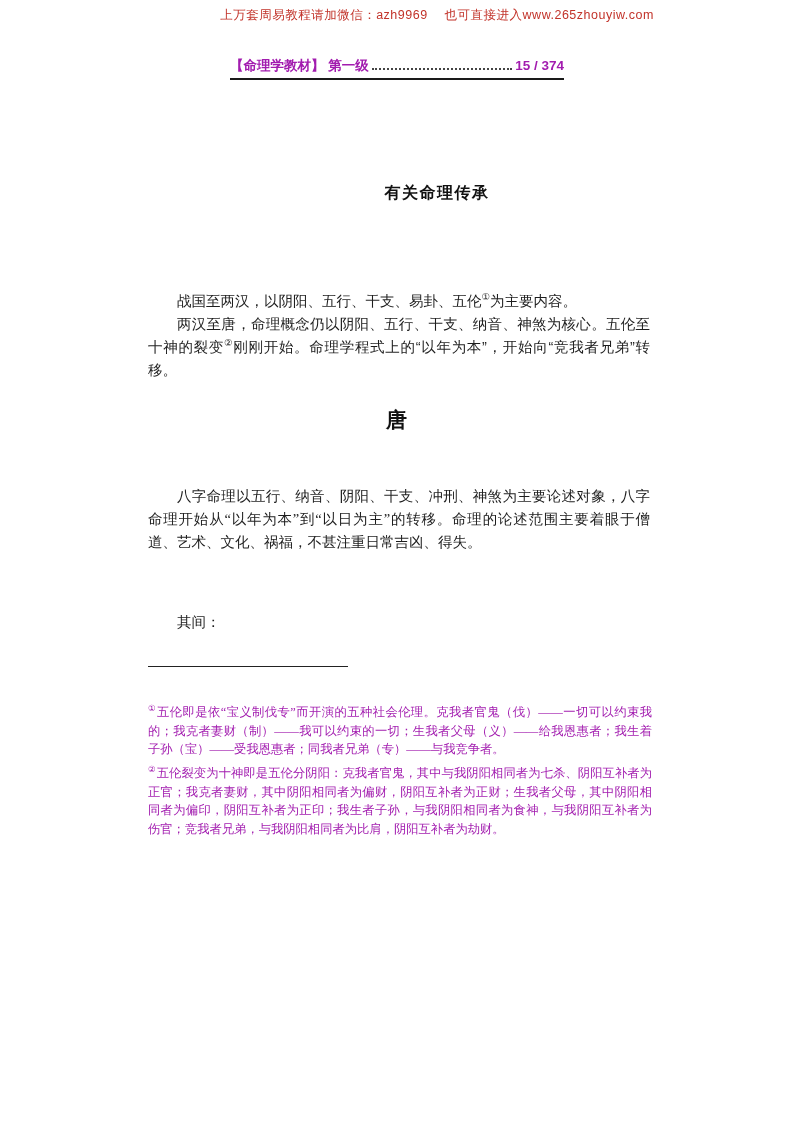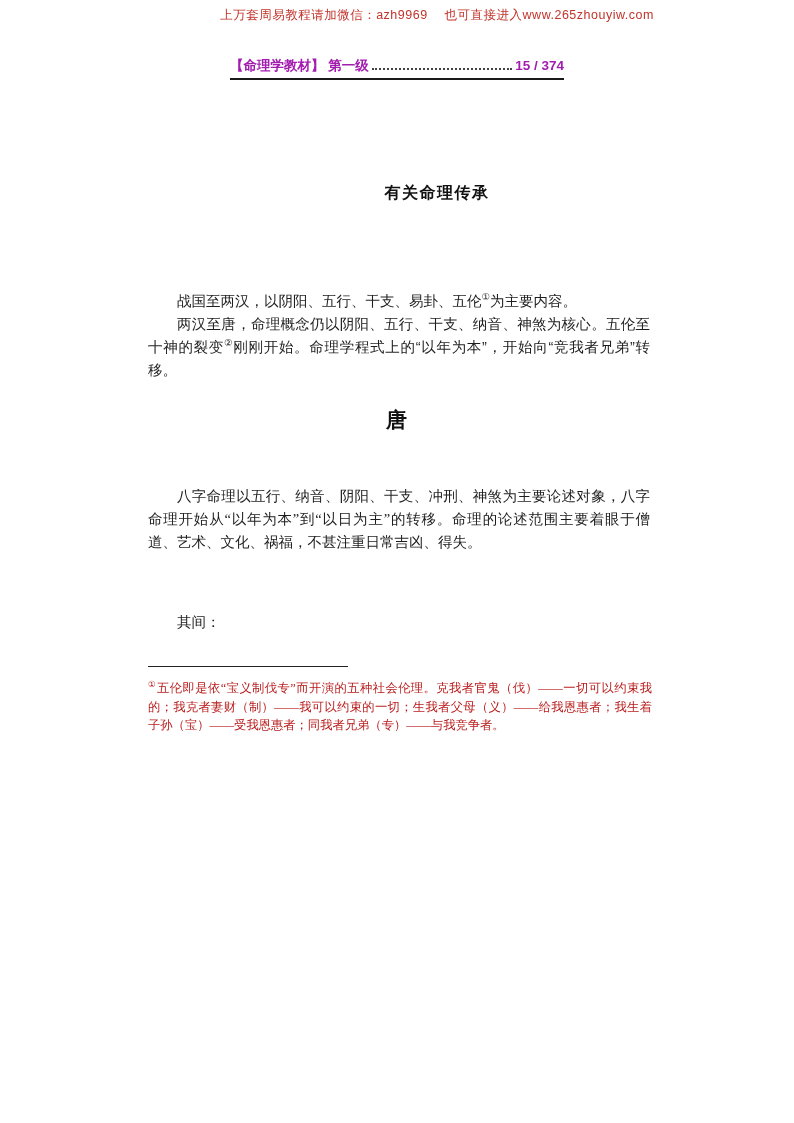--- a/index.html
+++ b/index.html
@@ -70,21 +70,22 @@
   .fn-sep {
     position:absolute; top:666px; left:148px;
     width:200px; height:0;
     border-top:1.5px solid #222;
   }
   .footnote {
     position:absolute; left:148px; width:504px;
     font-family:"Liberation Serif", serif;
     font-size:12.3px; line-height:18.5px;
     text-align:justify;
-    color:#b91c1c;
+    color:#a21caf;
+    margin-top:24px;
   }
   .fn1 { top:679px; }
   .fn2 { top:740px; }
   .footnote sup.fnmark {
     font-size:8.5px;
     vertical-align:super;
     line-height:0;
     margin-right:1px;
   }
   .watermark {
@@ -118,15 +119,16 @@
 
   <p class="body-p p3">八字命理以五行、纳音、阴阳、干支、冲刑、神煞为主要论述对象，八字命理开始从“以年为本”到“以日为主”的转移。命理的论述范围主要着眼于僧道、艺术、文化、祸福，不甚注重日常吉凶、得失。</p>
 
   <p class="body-p p4">其间：</p>
 
 
   <div class="fn-sep"></div>
 
   <div class="footnote fn1"><sup class="fnmark">①</sup><span>五伦即是依“宝义制伐专”而开演的五种社会伦理。克我者官鬼（伐）——一切可以约束我的；我克者妻财（制）——我可以约束的一切；生我者父母（义）——给我恩惠者；我生着子孙（宝）——受我恩惠者；同我者兄弟（专）——与我竞争者。</span></div>
 
+  <div class="footnote fn2"><sup class="fnmark">②</sup><span>五伦裂变为十神即是五伦分阴阳：克我者官鬼，其中与我阴阳相同者为七杀、阴阳互补者为正官；我克者妻财，其中阴阳相同者为偏财，阴阳互补者为正财；生我者父母，其中阴阳相同者为偏印，阴阳互补者为正印；我生者子孙，与我阴阳相同者为食神，与我阴阳互补者为伤官；竞我者兄弟，与我阴阳相同者为比肩，阴阳互补者为劫财。</span></div>
 
 
 </div>
 
 </body></html>

